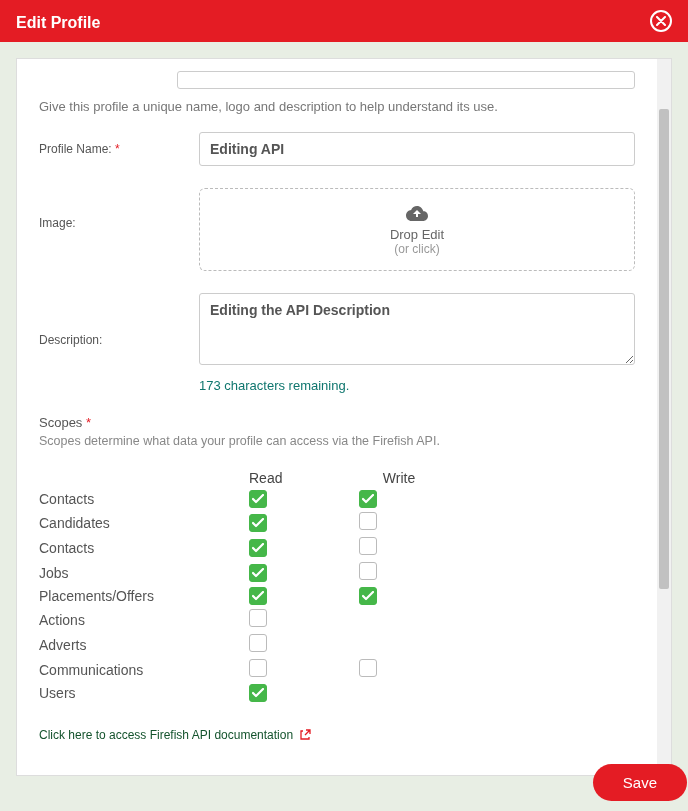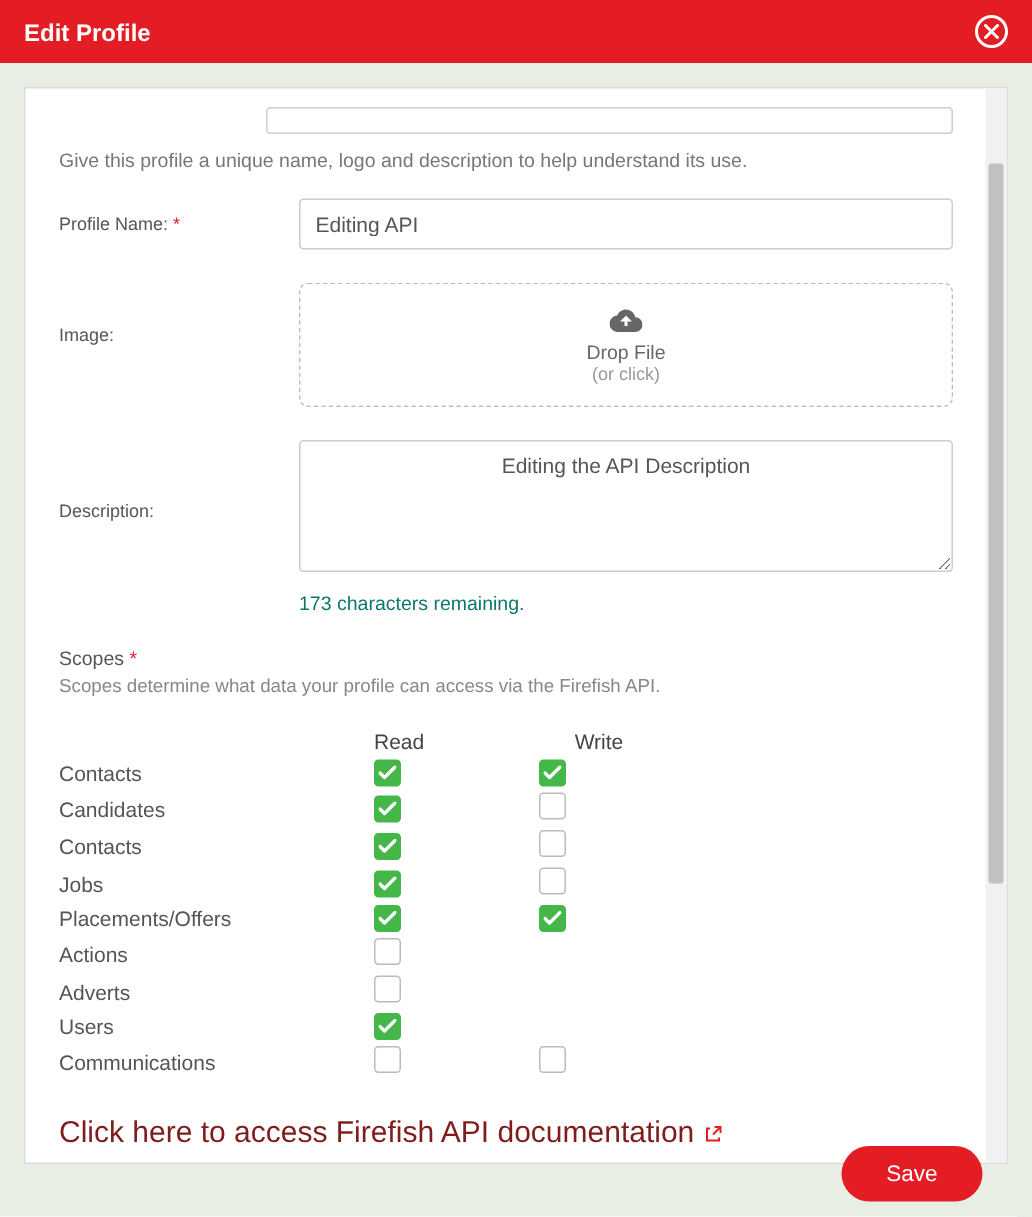--- a/index.html
+++ b/index.html
@@ -89,25 +89,25 @@
     .req { color: #e41c24; }
     .input-col { flex: 1; }
     .text-input {
       width: 100%;
       border: 1px solid #ccc;
       border-radius: 3px;
       padding: 8px 10px;
       font-size: 14px;
       color: #555;
       font-family: inherit;
+      font-weight: bold;
     }
     textarea.text-input {
-      height: 88px;
+      height: 72px;
       resize: both;
-      text-align: center;
     }
     .dropzone {
       border: 1px dashed #bbb;
       border-radius: 6px;
       padding: 16px 10px 14px;
       text-align: center;
       color: #666;
       font-size: 13px;
       cursor: pointer;
     }
@@ -150,33 +150,33 @@
       background: #fff;
       cursor: pointer;
     }
     .checkbox.checked {
       background: #45b749;
       border-color: #45b749;
     }
     .checkbox.checked svg { display: block; }
     .checkbox svg { display: none; }
     .doc-link {
-      color: #7f1d1d;
-      font-size: 20px;
+      color: #14532d;
+      font-size: 12px;
       margin-top: 24px;
       display: flex;
       align-items: center;
       gap: 6px;
       cursor: pointer;
     }
     .doc-link svg { display: inline-block; }
     .footer {
       position: absolute;
       bottom: 0; left: 0; right: 0;
-      padding: 10px 33px;
+      padding: 10px 1px;
       display: flex;
       justify-content: flex-end;
     }
     .save-btn {
       background: #e41c24;
       color: #fff;
       border: none;
       border-radius: 22px;
       padding: 10px 30px;
       font-size: 15px;
@@ -212,21 +212,21 @@
       </div>
     </div>
 
     <div class="form-row">
       <div class="label-col" style="padding-top:28px;">Image:</div>
       <div class="input-col">
         <div class="dropzone">
           <svg width="22" height="18" viewBox="0 0 22 18">
               <path fill="#666" d="M17.5 7.1C17 3.6 14.2 1 11 1 8.4 1 6.1 2.6 5.1 5 2.3 5.3 0 7.6 0 10.5 0 13.5 2.5 16 5.5 16H17c2.8 0 5-2.2 5-5 0-2.6-2-4.7-4.5-4.9zM12 9v3h-2V9H7l4-4 4 4h-3z"></path>
             </svg>
-          <div>Drop File</div>
+          <div>Drop Edit</div>
           <div class="sub">(or click)</div>
         </div>
       </div>
     </div>
 
     <div class="form-row">
       <div class="label-col" style="padding-top:40px;">Description:</div>
       <div class="input-col">
         <textarea class="text-input" style="">Editing the API Description</textarea>
         <div class="chars">173 characters remaining.</div>
@@ -305,32 +305,32 @@
             <td class="name-col">Actions</td>
             <td><span class="checkbox"></span></td>
             <td></td>
           </tr>
           <tr>
             <td class="name-col">Adverts</td>
             <td><span class="checkbox"></span></td>
             <td></td>
           </tr>
           <tr>
+            <td class="name-col">Communications</td>
+            <td><span class="checkbox"></span></td>
+            <td><span class="checkbox"></span></td>
+          </tr>
+          <tr>
             <td class="name-col">Users</td>
             <td><span class="checkbox checked">
                 <svg width="12" height="10" viewBox="0 0 12 10">
                   <path d="M1 5 L4 8 L11 1" stroke="#fff" stroke-width="2.2" fill="none" stroke-linecap="round" stroke-linejoin="round"></path>
                 </svg>
               </span></td>
             <td></td>
-          </tr>
-          <tr>
-            <td class="name-col">Communications</td>
-            <td><span class="checkbox"></span></td>
-            <td><span class="checkbox"></span></td>
           </tr>
         </tbody>
     </table>
 
     <div class="doc-link">
       <span>Click here to access Firefish API documentation</span>
       <svg width="12" height="12" viewBox="0 0 12 12">
           <path fill="none" stroke="#e41c24" stroke-width="1.3" d="M4 2H2v8h8V8 M6 6l5-5 M7 1h4v4"></path>
         </svg>
     </div>

